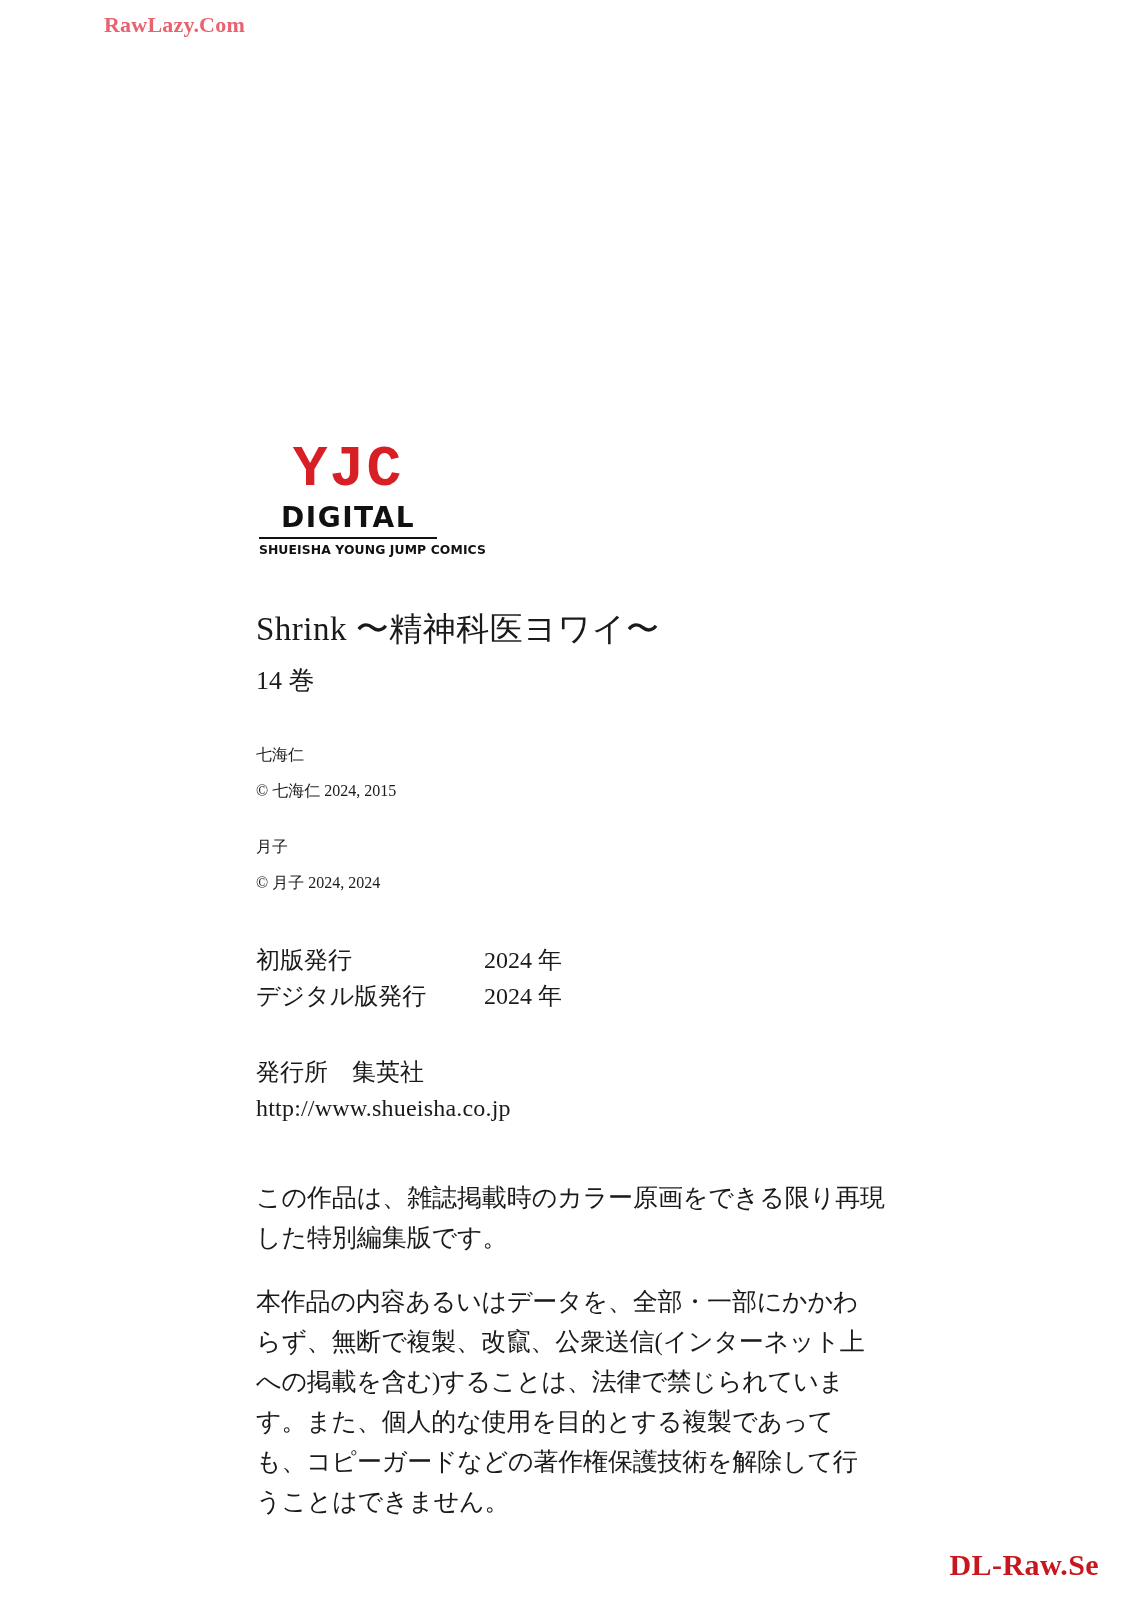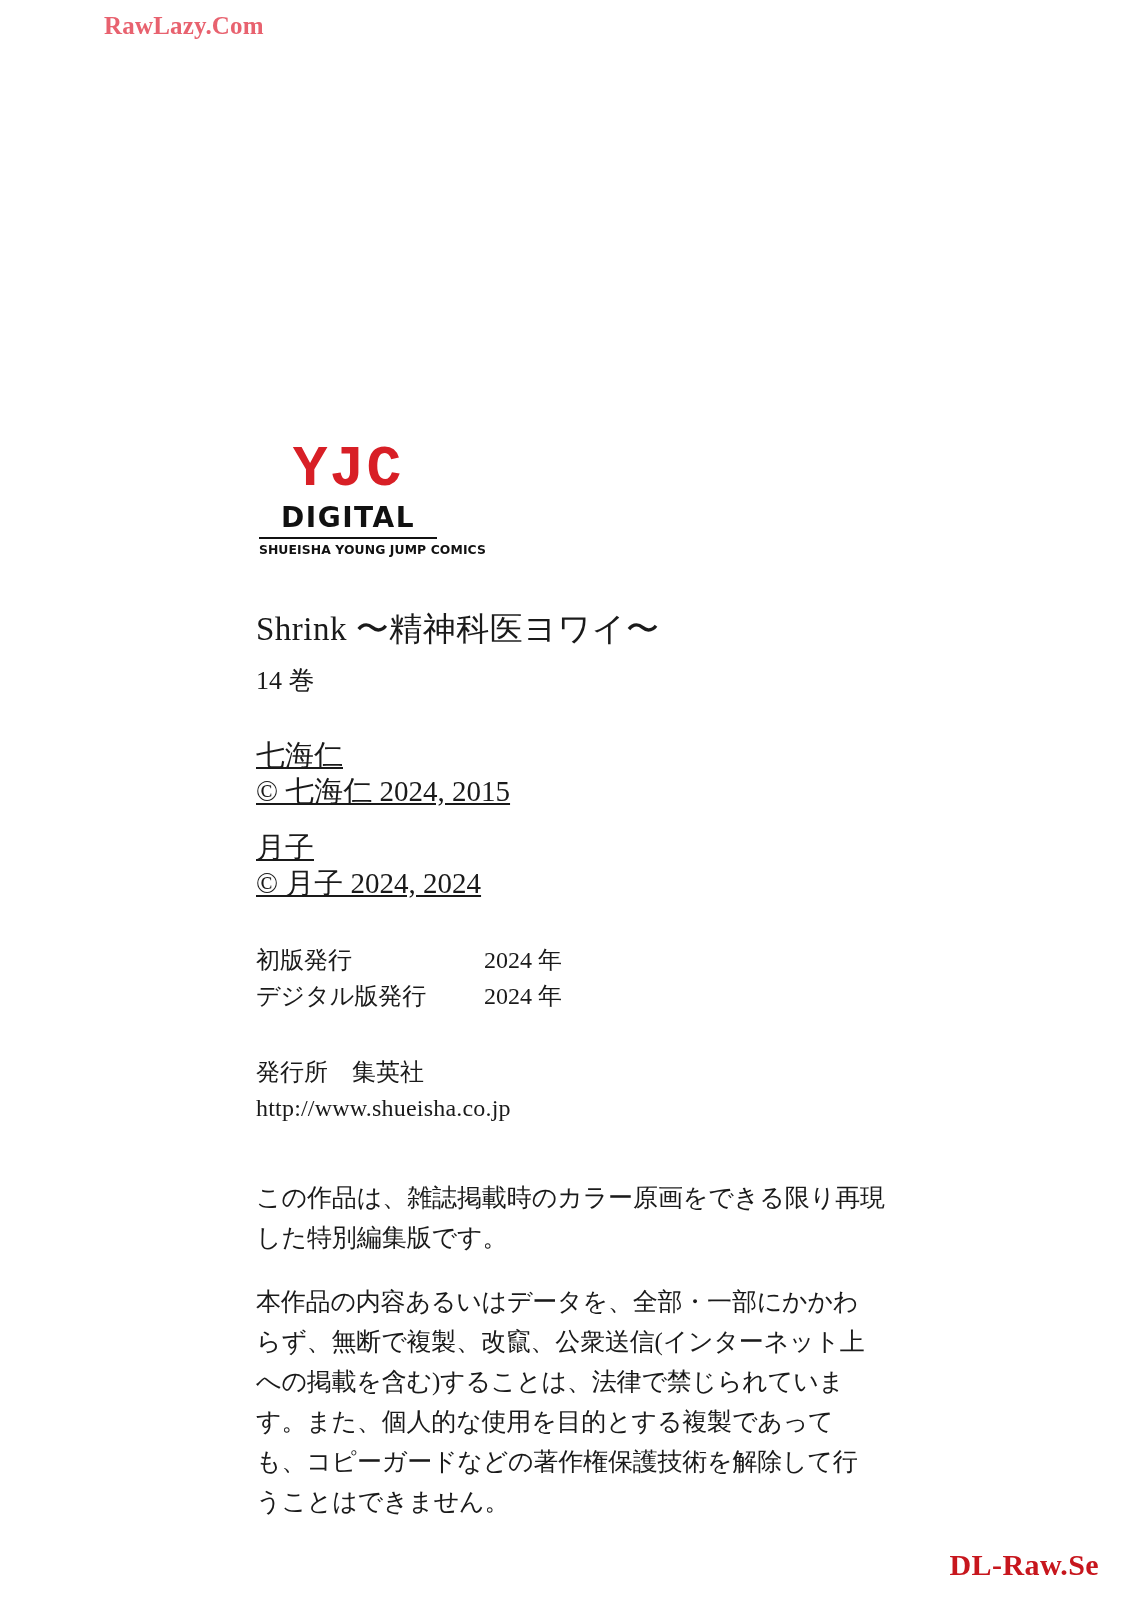--- a/index.html
+++ b/index.html
@@ -16,21 +16,21 @@
     overflow: hidden;
   }
 
   
   .watermark-top {
     position: absolute;
     left: 104px;
     top: 12px;
     font-family: "Liberation Serif", serif;
     font-weight: bold;
-    font-size: 25px;
+    font-size: 22px;
     letter-spacing: 0.2px;
     color: #e8626f;
   }
   .watermark-bottom {
     position: absolute;
     right: 26px;
     bottom: 18px;
     font-family: "Liberation Serif", serif;
     font-weight: bold;
     font-size: 30px;
@@ -96,24 +96,23 @@
   }
   .volume-line {
     font-size: 26px;
     line-height: 34px;
     margin-top: 14px;
   }
   .block {
     margin-top: 40px;
   }
   .row {
-    font-size: 29px;
+    font-size: 16px;
     line-height: 34px;
     white-space: nowrap;
-    text-decoration: underline;
   }
   .row.small-gap { margin-top: 2px; }
   .block-gap-sm { margin-top: 22px; }
 
   .pub-block { margin-top: 42px; }
   .pub-row {
     font-size: 24px;
     line-height: 36px;
     white-space: nowrap;
   }

